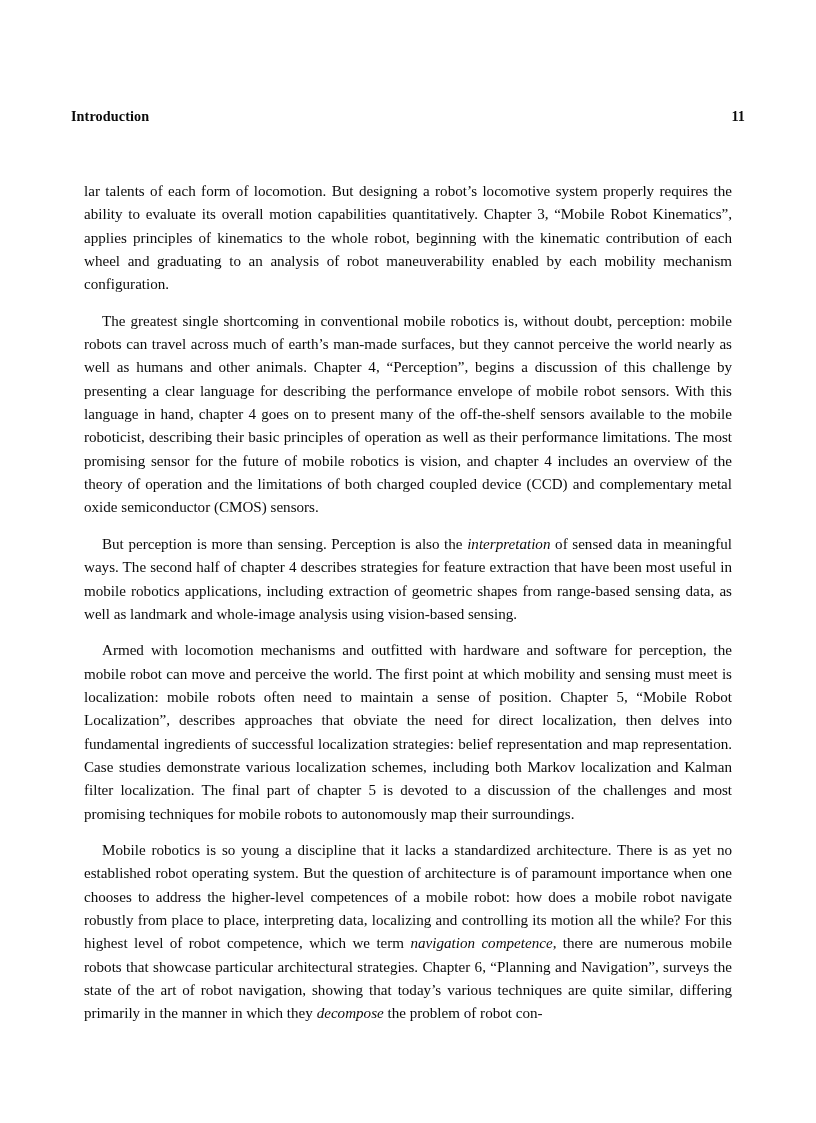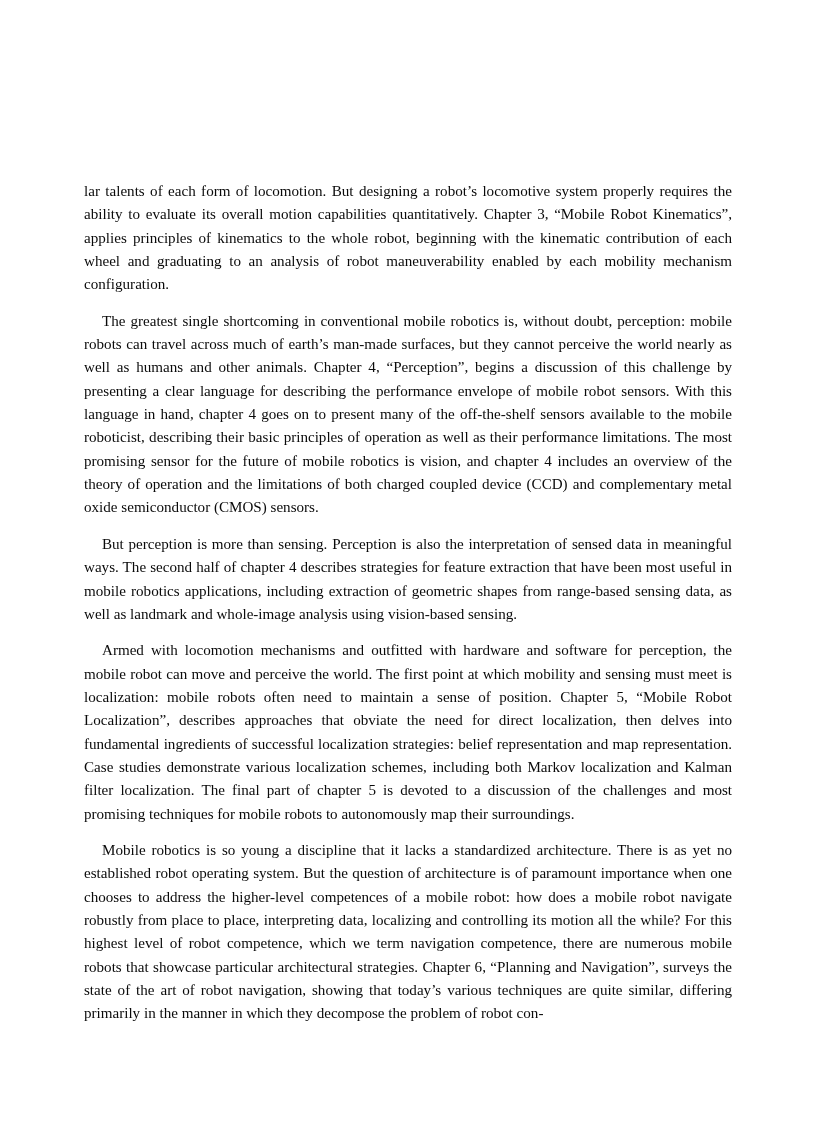--- a/index.html
+++ b/index.html
@@ -63,27 +63,31 @@
     text-align: justify;
     text-align-last: left;
   }
   #body-text p.indent {
     text-indent: 18px;
   }
   #body-text p.noindent {
     text-indent: 0;
   }
 
-  .it { }
+  .it { font-style: italic; }
 </style>
 </head>
 <body>
 
 <div id="page">
 
+  <div id="running-head">
+    <span class="head-title">Introduction</span>
+    <span class="head-folio">11</span>
+  </div>
 
   <div id="body-text">
       <p class="noindent"><span>lar talents of each form of locomotion. But designing a robot’s locomotive system properly requires the ability to evaluate its overall motion capabilities quantitatively. Chapter 3, “Mobile Robot Kinematics”, applies principles of kinematics to the whole robot, beginning with the kinematic contribution of each wheel and graduating to an analysis of robot maneuverability enabled by each mobility mechanism configuration.</span></p>
       <p class="indent"><span>The greatest single shortcoming in conventional mobile robotics is, without doubt, perception: mobile robots can travel across much of earth’s man-made surfaces, but they cannot perceive the world nearly as well as humans and other animals. Chapter 4, “Perception”, begins a discussion of this challenge by presenting a clear language for describing the performance envelope of mobile robot sensors. With this language in hand, chapter 4 goes on to present many of the off-the-shelf sensors available to the mobile roboticist, describing their basic principles of operation as well as their performance limitations. The most promising sensor for the future of mobile robotics is vision, and chapter 4 includes an overview of the theory of operation and the limitations of both charged coupled device (CCD) and complementary metal oxide semiconductor (CMOS) sensors.</span></p>
       <p class="indent"><span>But perception is more than sensing. Perception is also the </span><span class="it">interpretation</span><span> of sensed data in meaningful ways. The second half of chapter 4 describes strategies for feature extraction that have been most useful in mobile robotics applications, including extraction of geometric shapes from range-based sensing data, as well as landmark and whole-image analysis using vision-based sensing.</span></p>
       <p class="indent"><span>Armed with locomotion mechanisms and outfitted with hardware and software for perception, the mobile robot can move and perceive the world. The first point at which mobility and sensing must meet is localization: mobile robots often need to maintain a sense of position. Chapter 5, “Mobile Robot Localization”, describes approaches that obviate the need for direct localization, then delves into fundamental ingredients of successful localization strategies: belief representation and map representation. Case studies demonstrate various localization schemes, including both Markov localization and Kalman filter localization. The final part of chapter 5 is devoted to a discussion of the challenges and most promising techniques for mobile robots to autonomously map their surroundings.</span></p>
       <p class="indent"><span>Mobile robotics is so young a discipline that it lacks a standardized architecture. There is as yet no established robot operating system. But the question of architecture is of paramount importance when one chooses to address the higher-level competences of a mobile robot: how does a mobile robot navigate robustly from place to place, interpreting data, localizing and controlling its motion all the while? For this highest level of robot competence, which we term </span><span class="it">navigation competence</span><span>, there are numerous mobile robots that showcase particular architectural strategies. Chapter 6, “Planning and Navigation”, surveys the state of the art of robot navigation, showing that today’s various techniques are quite similar, differing primarily in the manner in which they </span><span class="it">decompose</span><span> the problem of robot con-</span></p>
     </div>
 
 </div>

